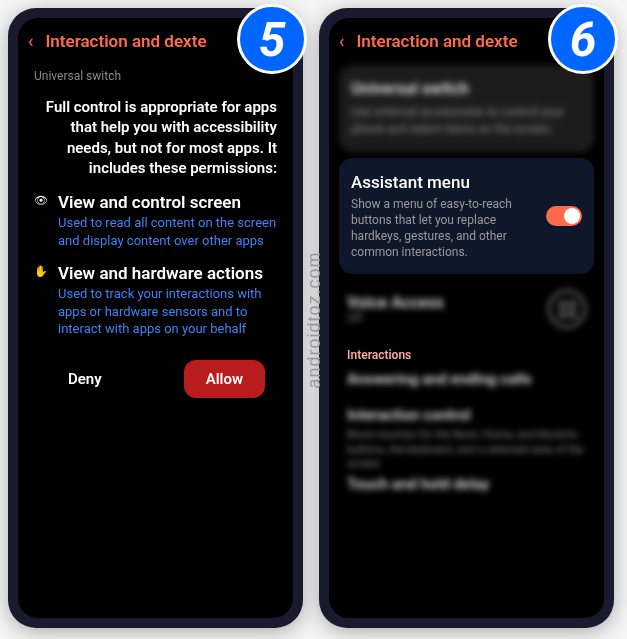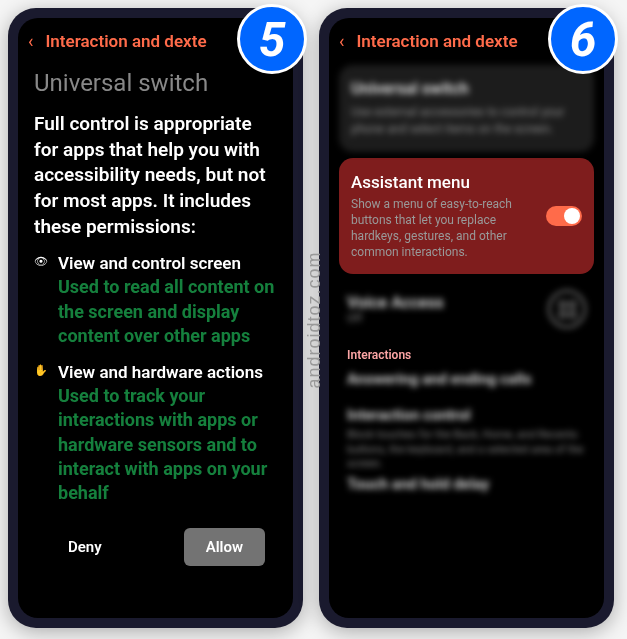--- a/index.html
+++ b/index.html
@@ -62,102 +62,103 @@
     color: #ff6b4a;
     font-size: 18px;
   }
   .header-title {
     color: #ff6b4a;
     font-size: 17px;
     font-weight: 600;
   }
   .subheader {
     color: #888;
-    font-size: 24px;
+    font-size: 12px;
     padding: 10px 16px 6px;
   }
   .dialog {
     padding: 8px 16px 0;
     color: #fff;
   }
   .dialog-question {
     color: #ccc;
     font-size: 13px;
     font-weight: 600;
     line-height: 1.35;
     margin-bottom: 14px;
   }
   .dialog-intro {
-    font-size: 19px;
+    font-size: 15px;
     font-weight: 600;
     line-height: 1.35;
     margin-bottom: 14px;
+    text-align: right;
   }
   .perm {
     display: flex;
     gap: 10px;
     margin-bottom: 14px;
   }
   .perm-icon {
     color: #fff;
     font-size: 11px;
     width: 14px;
     flex-shrink: 0;
     padding-top: 2px;
   }
   .perm-title {
     font-size: 17px;
     font-weight: 600;
     color: #fff;
     margin-bottom: 2px;
   }
   .perm-desc {
-    font-size: 18px;
-    color: #15803d;
+    font-size: 13px;
+    color: #3b82f6;
     line-height: 1.35;
-    font-weight: bold;
   }
   .dialog-buttons {
     display: flex;
     justify-content: space-around;
     padding: 8px 0 14px;
     margin-top: 4px;
     gap: 36px;
   }
   .btn {
     color: #fff;
     font-size: 15px;
     font-weight: 600;
     padding: 10px 22px;
     border-radius: 6px;
     cursor: pointer;
   }
   .btn-allow {
-    background: #737373;
+    background: #b91c1c;
+    border-radius: 12px;
   }
   .blurred-card {
     background: #1c1c1c;
     border-radius: 14px;
     margin: 6px 10px;
     padding: 14px 12px;
     filter: blur(3px);
   }
   .blurred-title {
     color: #ddd;
     font-size: 16px;
     font-weight: 600;
     margin-bottom: 6px;
   }
   .blurred-text {
     color: #888;
     font-size: 12px;
     line-height: 1.4;
   }
   .card {
-    background: #7f1d1d;
+    background: #0f172a;
     border-radius: 14px;
     margin: 6px 10px;
     padding: 14px 12px;
     display: flex;
     align-items: center;
     gap: 10px;
   }
   .card-content { flex: 1; }
   .card-title {
     color: #fff;

